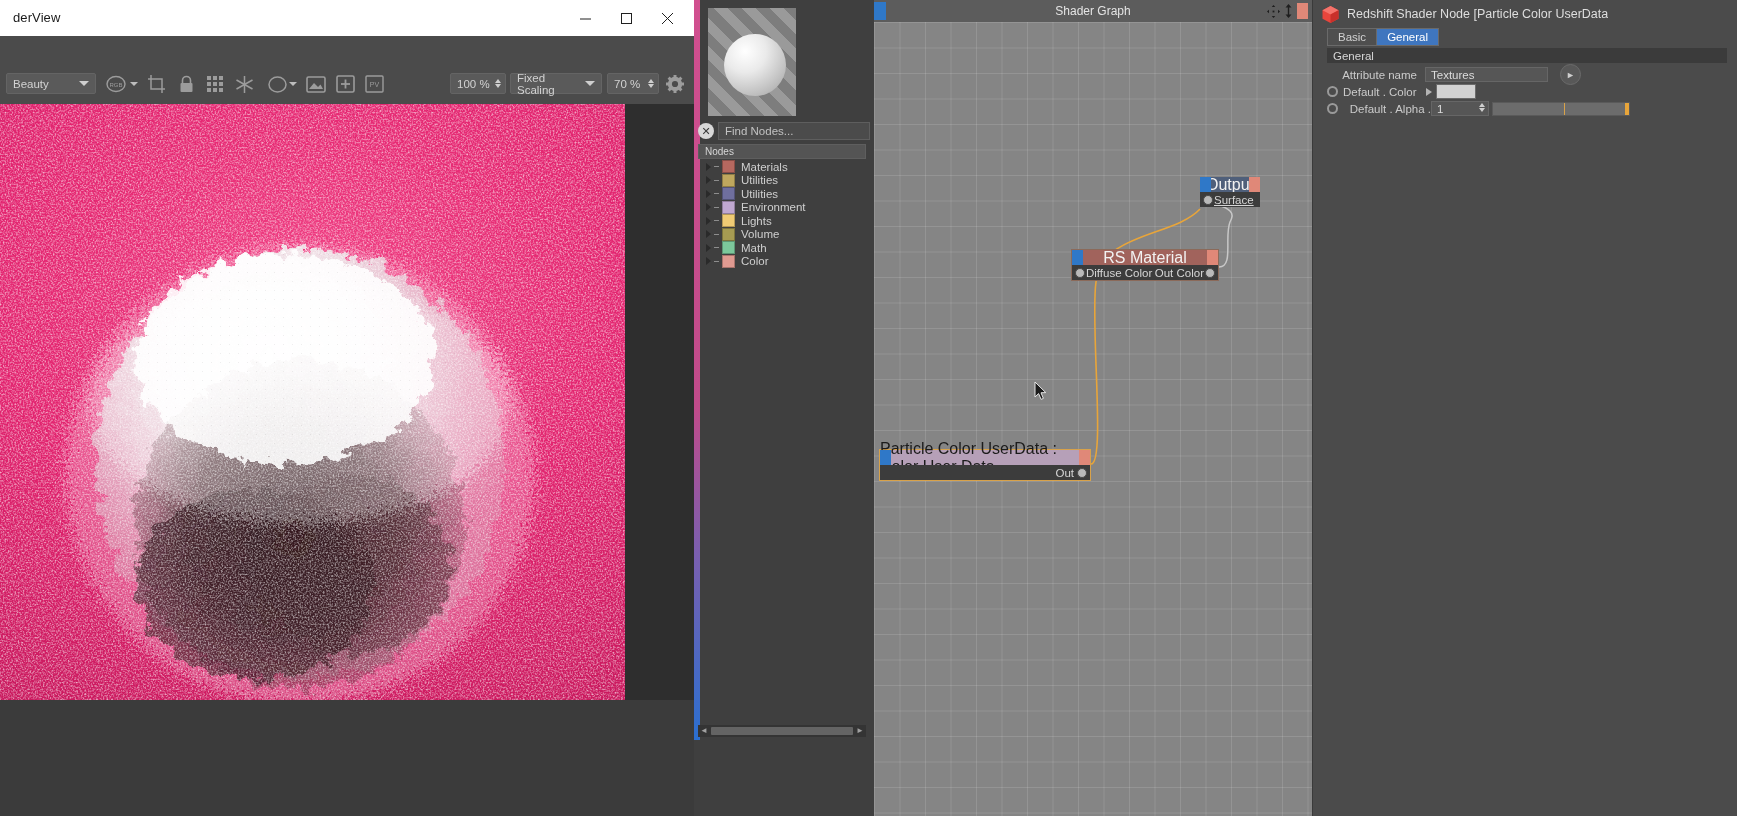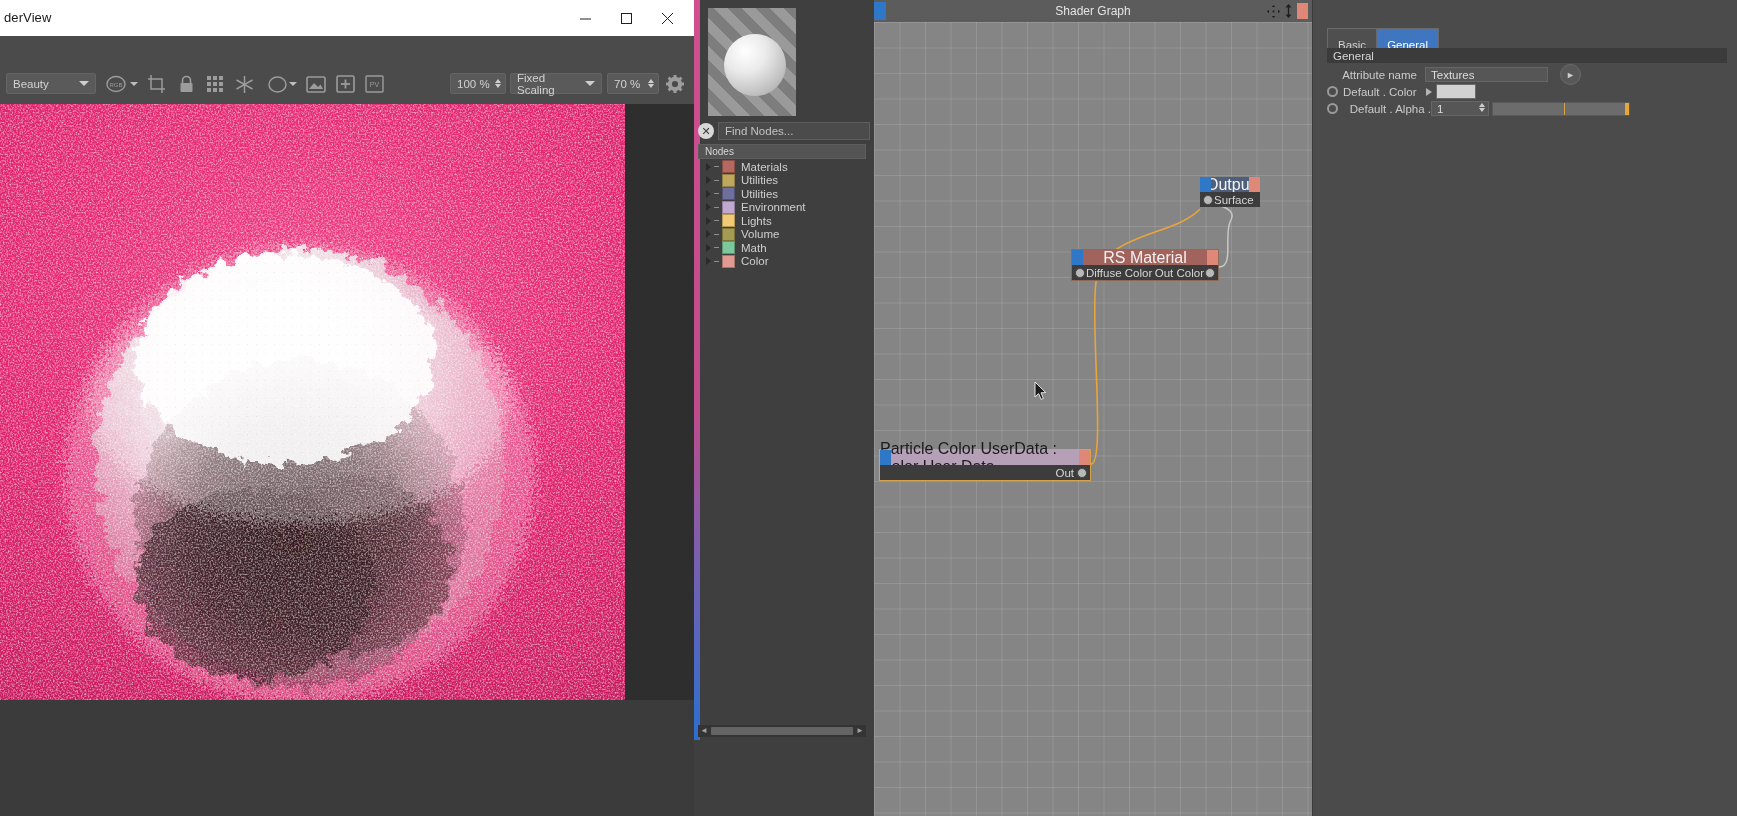--- a/index.html
+++ b/index.html
@@ -8,21 +8,21 @@
        -webkit-font-smoothing:antialiased;}
   .app{position:relative;width:1737px;height:816px;}
 
   
   .abs{position:absolute;}
   .noselect{user-select:none;}
 
   
   #renderview{left:0;top:0;width:694px;height:816px;background:#3d3d3d;}
   #rv-titlebar{left:0;top:0;width:694px;height:36px;background:#ffffff;}
-  #rv-title{left:4px;top:10px;font-size:13px;color:#1a1a1a;letter-spacing:.1px;}
+  #rv-title{left:13px;top:10px;font-size:13px;color:#1a1a1a;letter-spacing:.1px;}
   .wbtn{position:absolute;top:0;width:46px;height:36px;display:flex;
         align-items:center;justify-content:center;color:#202020;font-size:13px;}
   #rv-min{left:562px;}
   #rv-max{left:603px;}
   #rv-close{left:644px;}
   #rv-menubar{left:0;top:36px;width:694px;height:28px;background:#4b4b4b;
               border-bottom:1px solid #5a5a5a;}
   #rv-toolbar{left:0;top:64px;width:694px;height:40px;background:#4b4b4b;}
   #rv-canvas-wrap{left:0;top:104px;width:694px;height:712px;background:#3b3b3b;}
   #rv-image{left:0;top:0;width:625px;height:596px;}
@@ -116,37 +116,37 @@
                position:relative;font-size:11.5px;color:#d6d6d6;}
   .port-in{position:absolute;left:3px;top:50%;transform:translateY(-50%);
            width:8px;height:8px;border-radius:50%;background:#b9b9b9;border:1px solid #4a4a4a;}
   .port-out{position:absolute;right:3px;top:50%;transform:translateY(-50%);
             width:8px;height:8px;border-radius:50%;background:#b9b9b9;border:1px solid #4a4a4a;}
   .cap-blue{position:absolute;left:0;top:0;width:11px;height:15px;background:#2f78c8;}
   .cap-red{position:absolute;right:0;top:0;width:11px;height:15px;background:#e08878;}
 
   #node-output{left:326px;top:155px;width:60px;}
   #node-output .title{background:#4f5f7a;}
-  #node-output .ports{justify-content:flex-start;padding-left:14px;}
+  #node-output .ports{justify-content:flex-start;padding-left:14px;text-decoration:underline;}
   #node-rsmat{left:197px;top:227px;width:148px;border:1px solid #8b6a5a;}
   #node-rsmat .title{background:#a1635c;}
   #node-rsmat .ports{padding:0 14px;justify-content:space-between;}
   #node-pcud{left:5px;top:427px;width:212px;border:1px solid #d8a24a;}
   #node-pcud .title{background:#b6a0b8;color:#1b1b1b;}
   #node-pcud .ports{justify-content:flex-end;padding-right:16px;}
 
   
   #attrpanel{left:1312px;top:0;width:425px;height:816px;background:#4b4b4b;
              border-left:1px solid #3a3a3a;}
   #am-title{left:0;top:0;width:425px;height:28px;display:flex;align-items:center;
             padding-left:8px;box-sizing:border-box;gap:7px;}
   .rs-cube{width:19px;height:19px;position:relative;}
   #am-title-text{font-size:12.5px;color:#dedede;white-space:nowrap;overflow:hidden;}
   #am-tabs{left:14px;top:28px;display:flex;}
-  .amtab{height:16px;padding:16px 10px;display:flex;align-items:center;font-size:11.5px;
+  .amtab{height:16px;padding:8px 10px;display:flex;align-items:center;font-size:11.5px;
          border:1px solid #6a6a6a;box-sizing:border-box;}
   .amtab.off{background:#4f4f4f;color:#d2d2d2;border-right:none;}
   .amtab.on{background:#3f76bf;color:#ffffff;}
   #am-group{left:14px;top:48px;width:400px;height:15px;background:#3b3b3b;
             display:flex;align-items:center;padding-left:6px;box-sizing:border-box;
             font-size:11.5px;color:#d6d6d6;}
   .amrow{position:absolute;left:14px;height:17px;display:flex;align-items:center;
          font-size:11.5px;color:#cbcbcb;}
   .radio{width:11px;height:11px;border-radius:50%;border:2px solid #9a9a9a;
          background:#4b4b4b;box-sizing:border-box;margin-right:5px;}
@@ -521,20 +521,30 @@
       </div>
 
       <svg class="abs" style="left:160px;top:359px;" width="14" height="20" viewBox="0 0 14 20">
         <path d="M1 1 L1 16 L4.6 12.6 L7.1 18.4 L9.4 17.4 L7 11.8 L11.8 11.6 Z" fill="#1c1c1c" stroke="#e6e6e6" stroke-width="1"></path>
       </svg>
     </div>
   </div>
 
   <div class="abs" id="attrpanel">
 
+    <div class="abs" id="am-title">
+      <span class="rs-cube">
+        <svg width="19" height="19" viewBox="0 0 19 19">
+          <path d="M9.5 1 L17.5 5.3 V13.7 L9.5 18 L1.5 13.7 V5.3 Z" fill="#e8453c"></path>
+          <path d="M9.5 1 L17.5 5.3 L9.5 9.6 L1.5 5.3 Z" fill="#f4736b"></path>
+          <path d="M9.5 9.6 L17.5 5.3 V13.7 L9.5 18 Z" fill="#c8302a"></path>
+        </svg>
+      </span>
+      <span id="am-title-text">Redshift Shader Node [Particle Color UserData</span>
+    </div>
 
     <div class="abs" id="am-tabs">
       <div class="amtab off">Basic</div>
       <div class="amtab on">General</div>
     </div>
 
     <div class="abs" id="am-group">General</div>
 
     <div class="amrow" style="top:66px;width:400px;">
       <span class="am-label" style="width:90px;text-align:right;margin-right:8px;">Attribute name</span>

